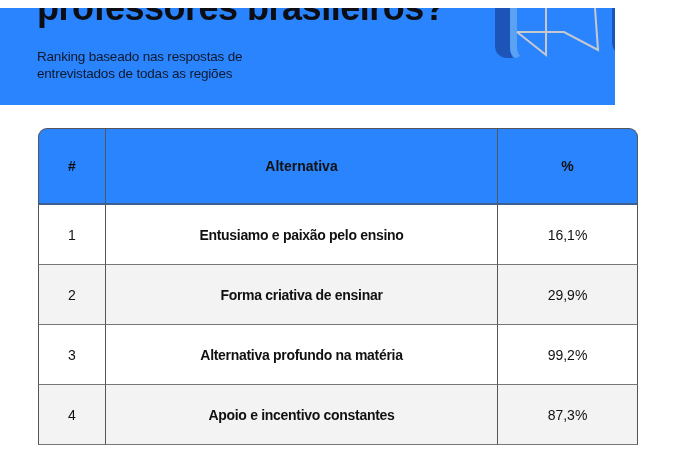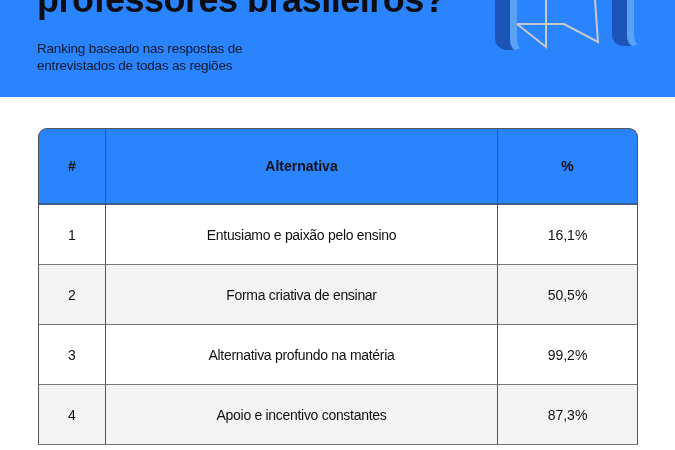--- a/index.html
+++ b/index.html
@@ -2,21 +2,21 @@
 <html><head>
 <meta charset="utf-8">
 <style>
   html, body { margin:0; padding:0; }
   body {
     width:675px; height:450px; overflow:hidden; background:#ffffff;
     font-family:"Liberation Sans", "DejaVu Sans", sans-serif; color:#111;
     position:relative;
   }
   .banner {
-    position:absolute; left:0; top:0; width:675px; height:97px;
+    position:absolute; left:0; top:8px; width:615px; height:97px;
     background:#2a84fe; overflow:hidden;
   }
   .title {
     position:absolute; left:37px; top:-22px; margin:0;
     font-size:36px; font-weight:bold; letter-spacing:-0.5px;
     color:#0d0d14; white-space:nowrap; line-height:44px;
   }
   .subtitle {
     position:absolute; left:37px; top:40px; margin:0;
     font-size:13.5px; line-height:17px; color:#10182b; letter-spacing:-0.2px;
@@ -36,21 +36,21 @@
     text-align:center; padding:0; color:#111;
   }
   th:first-child, td:first-child { border-left:1px solid #555; }
   th {
     background:#2a84fe; height:74px; font-size:14px; font-weight:bold;
     border-top:1px solid #555; border-bottom:2px solid #3d5f8f;
   }
   th:first-child { border-top-left-radius:9px; }
   th:last-child { border-top-right-radius:9px; }
   td { height:59px; font-size:14px; }
-  td.alt { font-weight:normal; letter-spacing:-0.3px; }
+  td.alt { font-weight:bold; letter-spacing:-0.3px; }
   tr.odd td { background:#ffffff; }
   tr.even td { background:#f3f3f3; }
   col.c1 { width:68px; }
   col.c2 { width:392px; }
   col.c3 { width:140px; }
 </style>
 </head>
 <body>
 
 <div class="banner">
@@ -85,21 +85,21 @@
     </thead>
     <tbody>
       <tr class="odd">
         <td>1</td>
         <td class="alt">Entusiamo e paixão pelo ensino</td>
         <td>16,1%</td>
       </tr>
       <tr class="even">
         <td>2</td>
         <td class="alt">Forma criativa de ensinar</td>
-        <td>50,5%</td>
+        <td>29,9%</td>
       </tr>
       <tr class="odd">
         <td>3</td>
         <td class="alt">Alternativa profundo na matéria</td>
         <td>99,2%</td>
       </tr>
       <tr class="even">
         <td>4</td>
         <td class="alt">Apoio e incentivo constantes</td>
         <td>87,3%</td>

